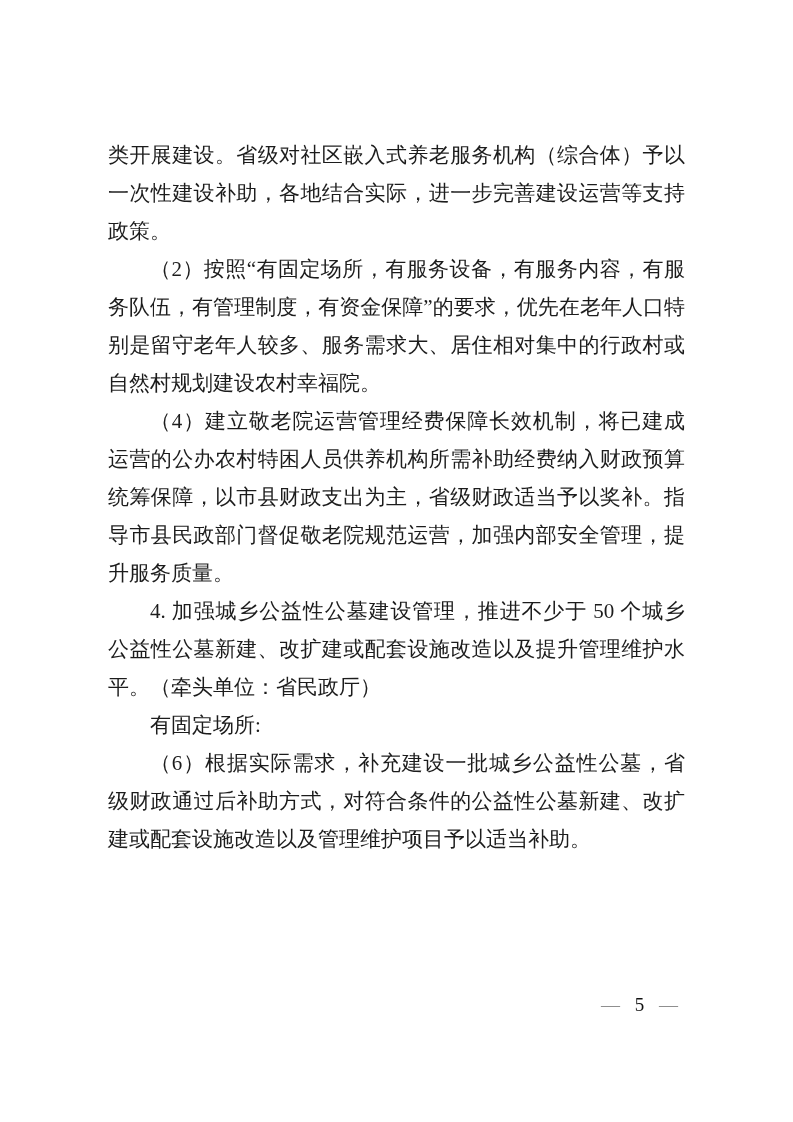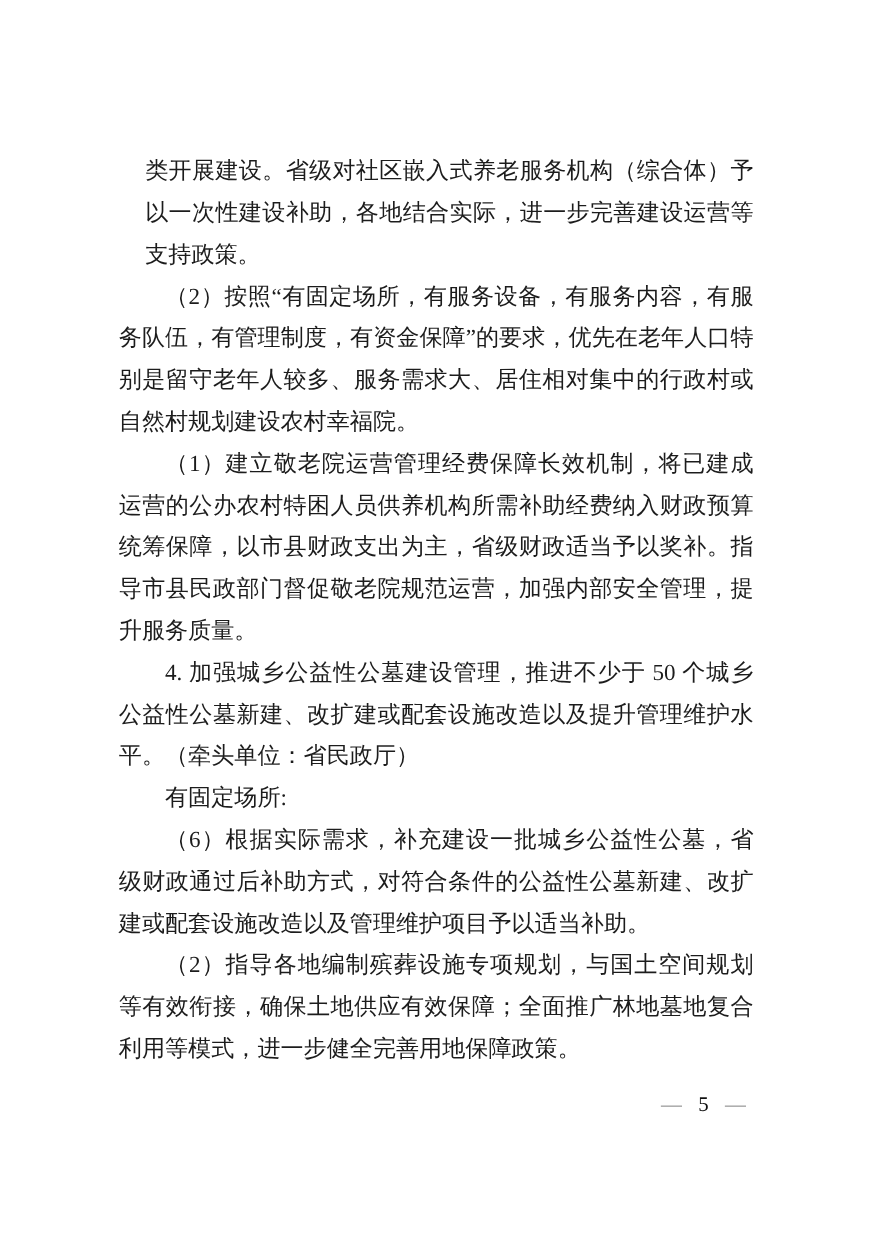--- a/index.html
+++ b/index.html
@@ -26,21 +26,20 @@
     text-align: justify;
     text-justify: inter-ideograph;
   }
   .para {
     margin: 0;
     padding: 0;
     text-indent: 2em;
   }
   .para.no-indent {
     text-indent: 0;
-    margin-left: 24px;
   }
   .footer {
     position: absolute;
     top: 994px;
     right: 112px;
     font-size: 19px;
     color: #111111;
     letter-spacing: 1px;
     white-space: nowrap;
   }
@@ -53,24 +52,23 @@
     padding: 0 6px;
   }
 </style>
 </head>
 <body>
 
 <div class="page">
   <div class="content">
     <p class="para no-indent">类开展建设。省级对社区嵌入式养老服务机构（综合体）予以一次性建设补助，各地结合实际，进一步完善建设运营等支持政策。</p>
     <p class="para">（2）按照“有固定场所，有服务设备，有服务内容，有服务队伍，有管理制度，有资金保障”的要求，优先在老年人口特别是留守老年人较多、服务需求大、居住相对集中的行政村或自然村规划建设农村幸福院。</p>
-    <p class="para">（1）建立敬老院运营管理经费保障长效机制，将已建成运营的公办农村特困人员供养机构所需补助经费纳入财政预算统筹保障，以市县财政支出为主，省级财政适当予以奖补。指导市县民政部门督促敬老院规范运营，加强内部安全管理，提升服务质量。</p>
+    <p class="para">（4）建立敬老院运营管理经费保障长效机制，将已建成运营的公办农村特困人员供养机构所需补助经费纳入财政预算统筹保障，以市县财政支出为主，省级财政适当予以奖补。指导市县民政部门督促敬老院规范运营，加强内部安全管理，提升服务质量。</p>
     <p class="para">4. 加强城乡公益性公墓建设管理，推进不少于 50 个城乡公益性公墓新建、改扩建或配套设施改造以及提升管理维护水平。（牵头单位：省民政厅）</p>
     <p class="para">有固定场所:</p>
     <p class="para">（6）根据实际需求，补充建设一批城乡公益性公墓，省级财政通过后补助方式，对符合条件的公益性公墓新建、改扩建或配套设施改造以及管理维护项目予以适当补助。</p>
-    <p class="para">（2）指导各地编制殡葬设施专项规划，与国土空间规划等有效衔接，确保土地供应有效保障；全面推广林地墓地复合利用等模式，进一步健全完善用地保障政策。</p>
   </div>
   <div class="footer">
     <span class="dash">—</span>
     <span class="num">5</span>
     <span class="dash">—</span>
   </div>
 </div>
 
 </body></html>

